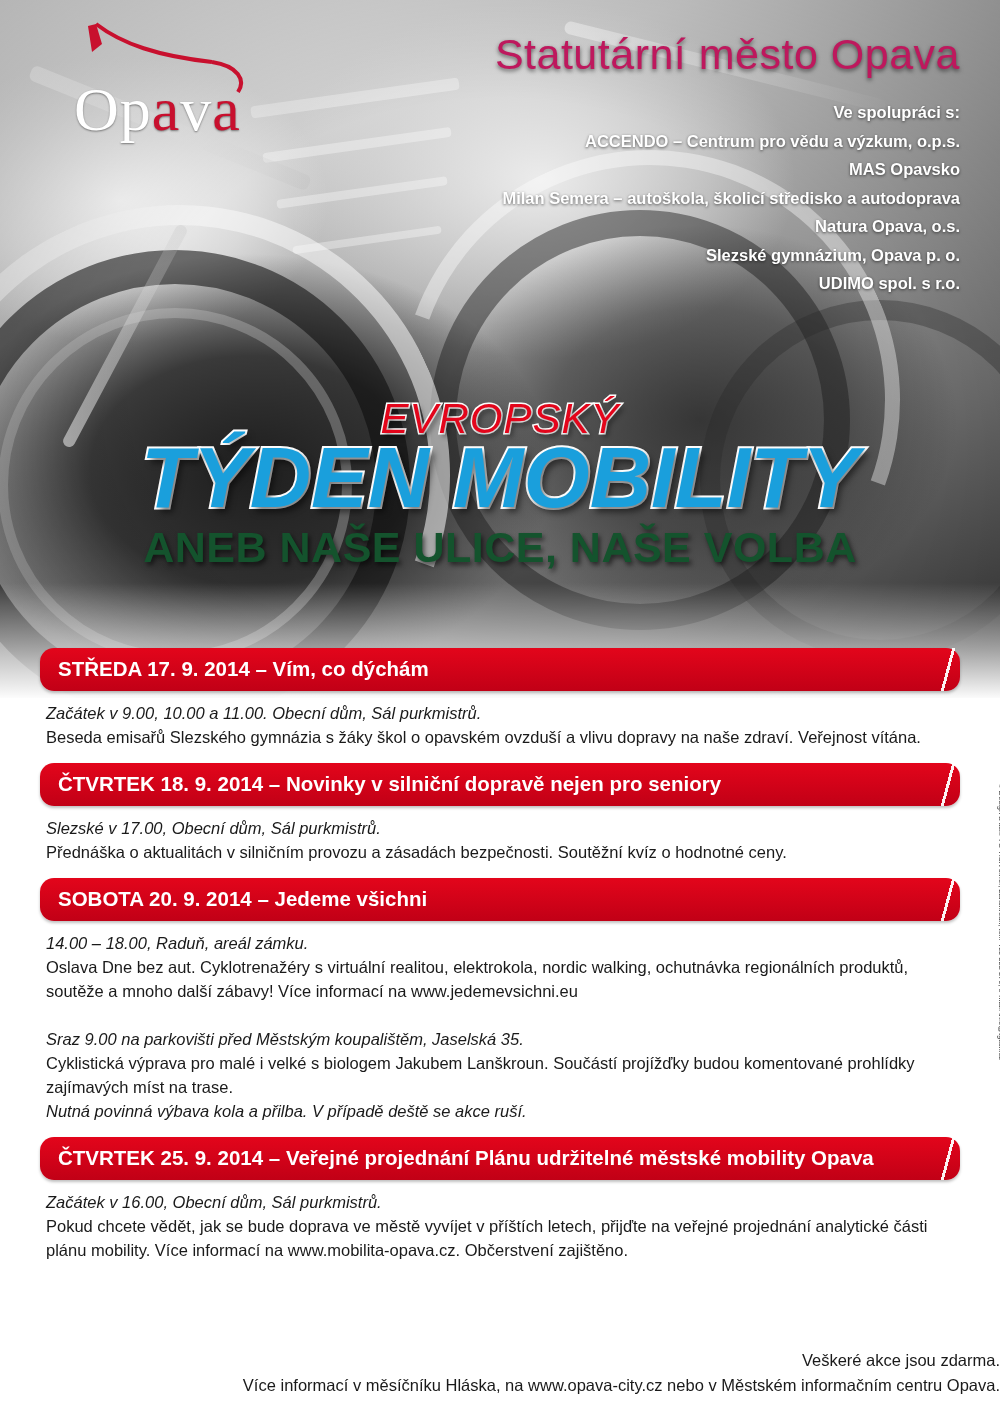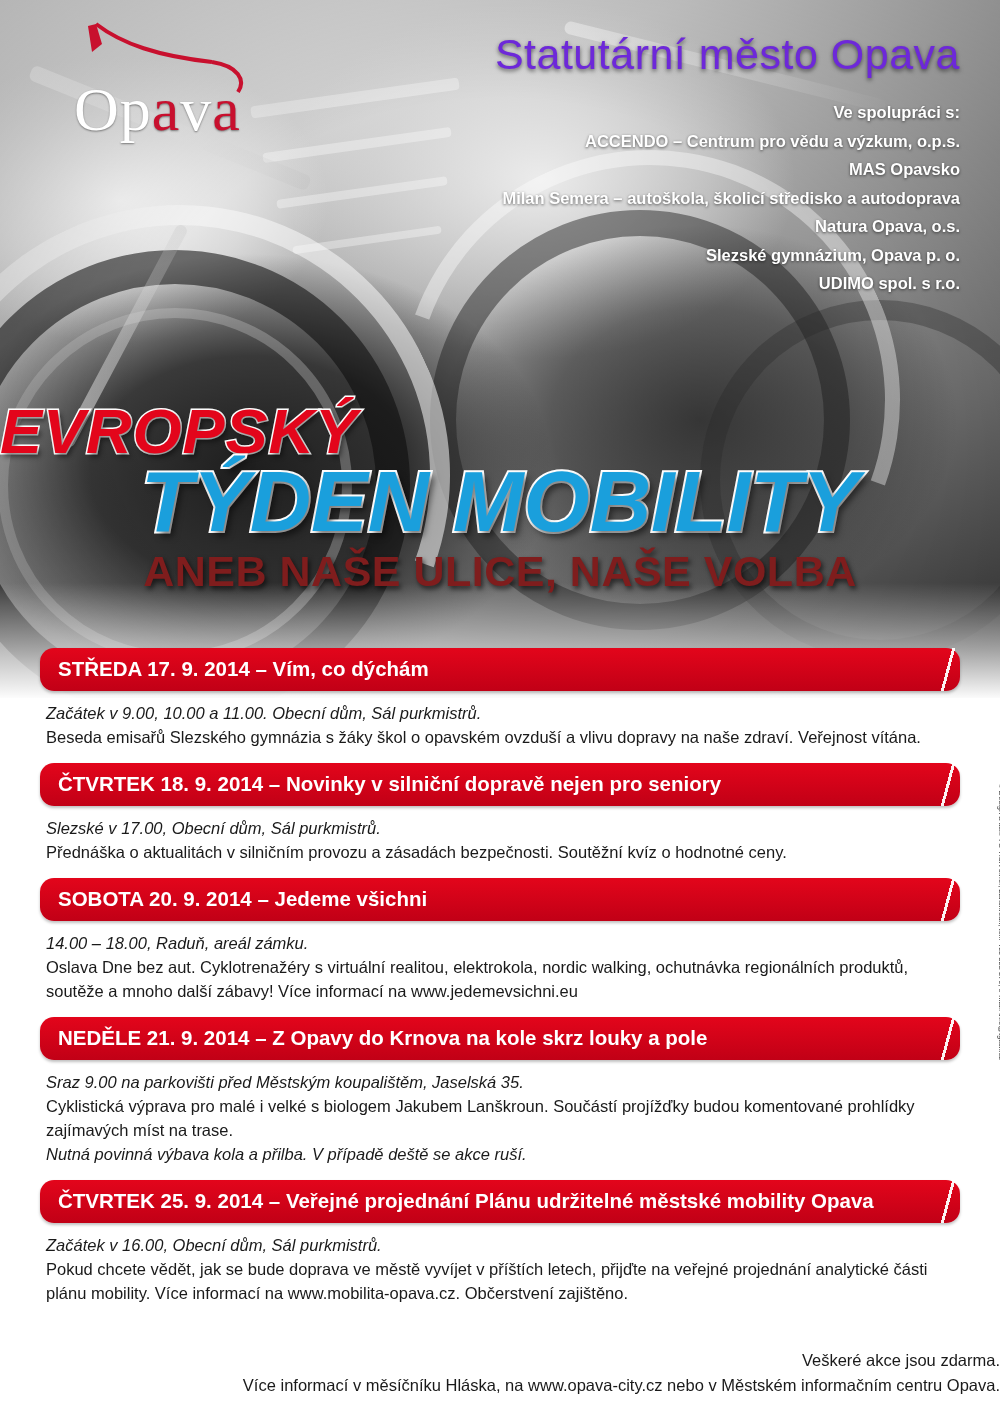--- a/index.html
+++ b/index.html
@@ -84,52 +84,53 @@
     font-family: "Liberation Serif", serif;
     font-size: 62px; color: #ffffff; letter-spacing: 1px;
     position: absolute; left: 12px; top: 52px;
     text-shadow: 0 1px 2px rgba(0,0,0,0.45);
   }
   .logo-word .a-red { color: #c8102e; }
   .logo-flourish { position: absolute; left: 0; top: 0; }
 
   .city-title {
     position: absolute; right: 40px; top: 30px;
-    font-size: 43px; font-weight: 400; color: #6d28d9;
+    font-size: 43px; font-weight: 400; color: #be185d;
     letter-spacing: 0.5px;
     text-shadow: 0 2px 4px rgba(0,0,0,0.55);
   }
   .coop {
     position: absolute; right: 40px; top: 98px;
     text-align: right; color: #ffffff;
     font-size: 16.5px; font-weight: bold; line-height: 28.5px;
     text-shadow: 0 1px 3px rgba(0,0,0,0.6);
   }
 
   
   .titleblock { position: absolute; left: 0; top: 395px; width: 1000px; }
   .t-line1 {
-    font-size: 63px; font-weight: bold; font-style: italic;
+    text-align: center;
+    font-size: 42px; font-weight: normal; font-style: italic;
     color: #e3051b; letter-spacing: 1px;
     -webkit-text-stroke: 3px #ffffff;
     paint-order: stroke fill;
     text-shadow: 3px 4px 5px rgba(0,0,0,0.45);
   }
   .t-line2 {
     text-align: center;
     font-size: 85px; font-weight: bold; font-style: italic;
     color: #1a9fdc; letter-spacing: 0px; margin-top: -14px;
     -webkit-text-stroke: 4px #ffffff;
     paint-order: stroke fill;
     text-shadow: 4px 5px 6px rgba(0,0,0,0.5);
   }
   .t-line3 {
     text-align: center;
     font-size: 43px; font-weight: bold;
-    color: #7f1d1d; letter-spacing: 0.5px; margin-top: -4px;
+    color: #14532d; letter-spacing: 0.5px; margin-top: -4px;
     text-shadow: 2px 3px 5px rgba(0,0,0,0.6);
   }
 
   
   .events {
     position: absolute; left: 40px; top: 648px; width: 920px;
   }
   .event { margin-bottom: 14px; }
   .event-head {
     position: relative;
@@ -233,21 +234,20 @@
 
     <div class="event">
       <div class="event-head">SOBOTA 20. 9. 2014 – Jedeme všichni</div>
       <div class="event-body">
         <p class="it">14.00 – 18.00, Raduň, areál zámku.</p>
         <p>Oslava Dne bez aut. Cyklotrenažéry s virtuální realitou, elektrokola, nordic walking, ochutnávka regionálních produktů, soutěže a mnoho další zábavy! Více informací na www.jedemevsichni.eu</p>
       </div>
     </div>
 
     <div class="event">
-      <div class="event-head">NEDĚLE 21. 9. 2014 – Z Opavy do Krnova na kole skrz louky a pole</div>
       <div class="event-body">
         <p class="it">Sraz 9.00 na parkovišti před Městským koupalištěm, Jaselská 35.</p>
         <p>Cyklistická výprava pro malé i velké s biologem Jakubem Lanškroun. Součástí projížďky budou komentované prohlídky zajímavých míst na trase.</p>
         <p class="it">Nutná povinná výbava kola a přilba. V případě deště se akce ruší.</p>
       </div>
     </div>
 
     <div class="event">
       <div class="event-head">ČTVRTEK 25. 9. 2014 – Veřejné projednání Plánu udržitelné městské mobility Opava</div>
       <div class="event-body">

